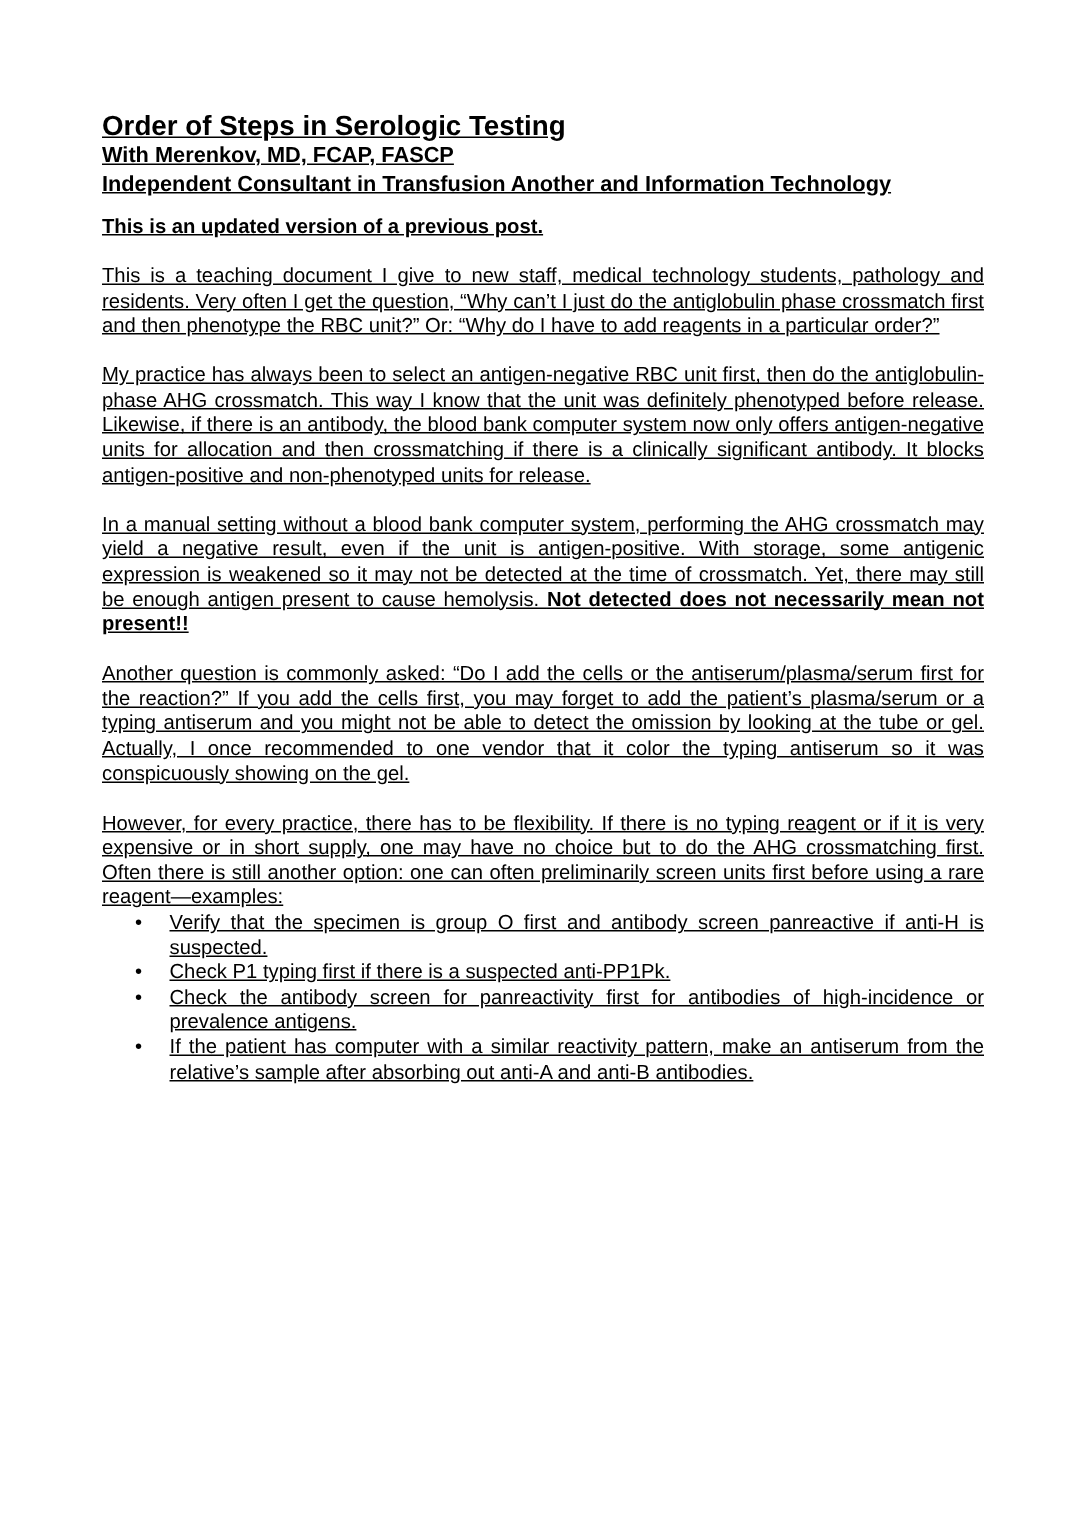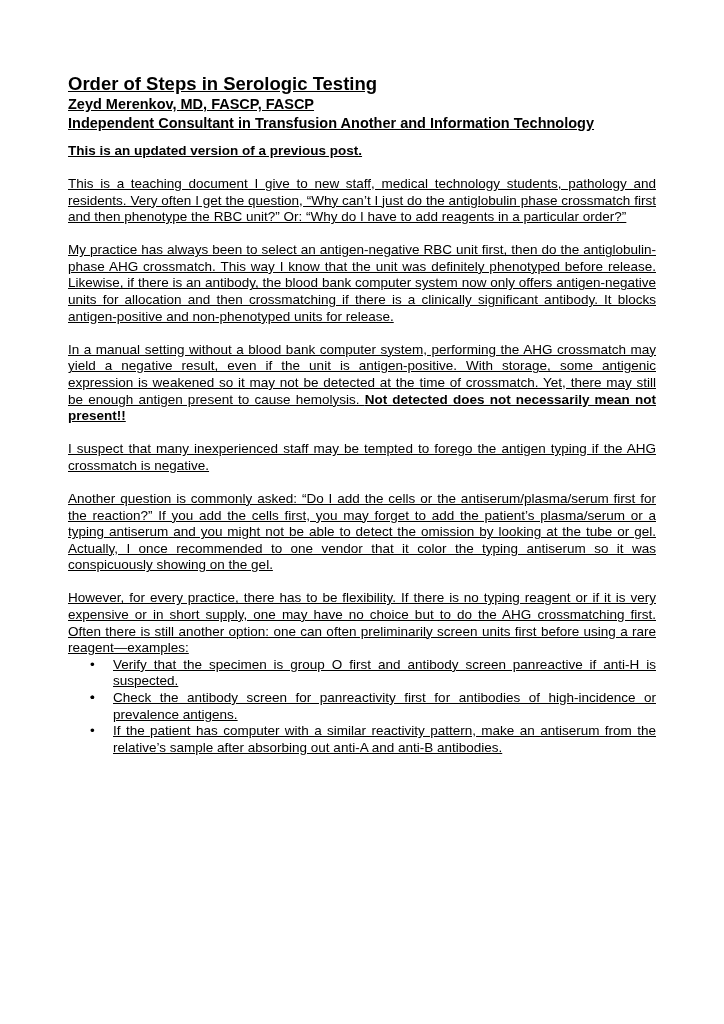--- a/index.html
+++ b/index.html
@@ -55,39 +55,39 @@
     position: absolute;
     left: 22px;
     top: 0;
   }
 </style>
 </head>
 <body>
 
 <div class="page">
   <h1 class="title">Order of Steps in Serologic Testing</h1>
-  <div class="subtitle">Zeyd Merenkov, MD, FASCP, FASCP</div>
+  <div class="subtitle">With Merenkov, MD, FCAP, FASCP</div>
   <div class="subtitle">Independent Consultant in Transfusion Another and Information Technology</div>
 
   <div class="note">This is an updated version of a previous post.</div>
 
   <p class="body">This is a teaching document I give to new staff, medical technology students, pathology and residents.  Very often I get the question, “Why can’t I just do the antiglobulin phase crossmatch first and then phenotype the RBC unit?” Or:  “Why do I have to add reagents in a particular order?”</p>
   <p class="body">My practice has always been to select an antigen-negative RBC unit first, then do the antiglobulin-phase AHG crossmatch.  This way I know that the unit was definitely phenotyped before release.  Likewise, if there is an antibody, the blood bank computer system now only offers antigen-negative units for allocation and then crossmatching if there is a clinically significant antibody.  It blocks antigen-positive and non-phenotyped units for release.</p>
   <p class="body"><span>In a manual setting without a blood bank computer system, performing the AHG crossmatch may yield a negative result, even if the unit is antigen-positive.  With storage, some antigenic expression is weakened so it may not be detected at the time of crossmatch.  Yet, there may still be enough antigen present to cause hemolysis.  </span><b>Not detected does not necessarily mean not present!!</b></p>
-  <p class="body">I suspect that many inexperienced staff may be tempted to forego the antigen typing if the AHG crossmatch is negative.</p>
   <p class="body">Another question is commonly asked:  “Do I add the cells or the antiserum/plasma/serum first for the reaction?”  If you add the cells first, you may forget to add the patient’s plasma/serum or a typing antiserum and you might not be able to detect the omission by looking at the tube or gel.  Actually, I once recommended to one vendor that it color the typing antiserum so it was conspicuously showing on the gel.</p>
   <p class="body">However, for every practice, there has to be flexibility.  If there is no typing reagent or if it is very expensive or in short supply, one may have no choice but to do the AHG crossmatching first.  Often there is still another option:  one can often preliminarily screen units first before using a rare reagent—examples:</p>
 
   <ul class="examples">
     <li>
       <span class="bullet">•</span>
       <span>Verify that the specimen is group O first and antibody screen panreactive if anti-H is suspected.</span>
     </li>
     <li>
       <span class="bullet">•</span>
+      <span>Check P1 typing first if there is a suspected anti-PP1Pk.</span>
     </li>
     <li>
       <span class="bullet">•</span>
       <span>Check the antibody screen for panreactivity first for antibodies of high-incidence or prevalence antigens.</span>
     </li>
     <li>
       <span class="bullet">•</span>
       <span>If the patient has computer with a similar reactivity pattern, make an antiserum from the relative’s sample after absorbing out anti-A and anti-B antibodies.</span>
     </li>
   </ul>

